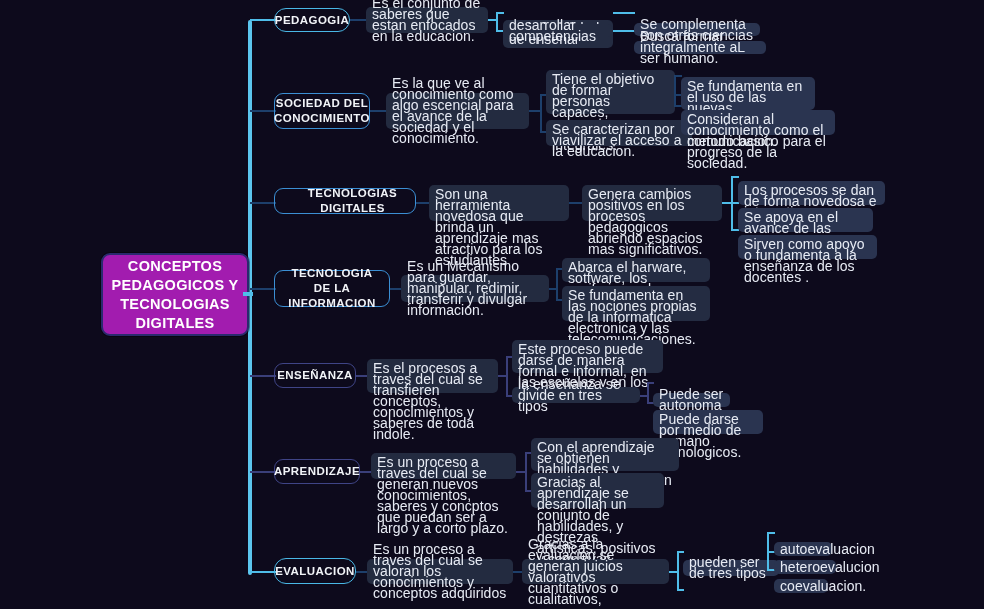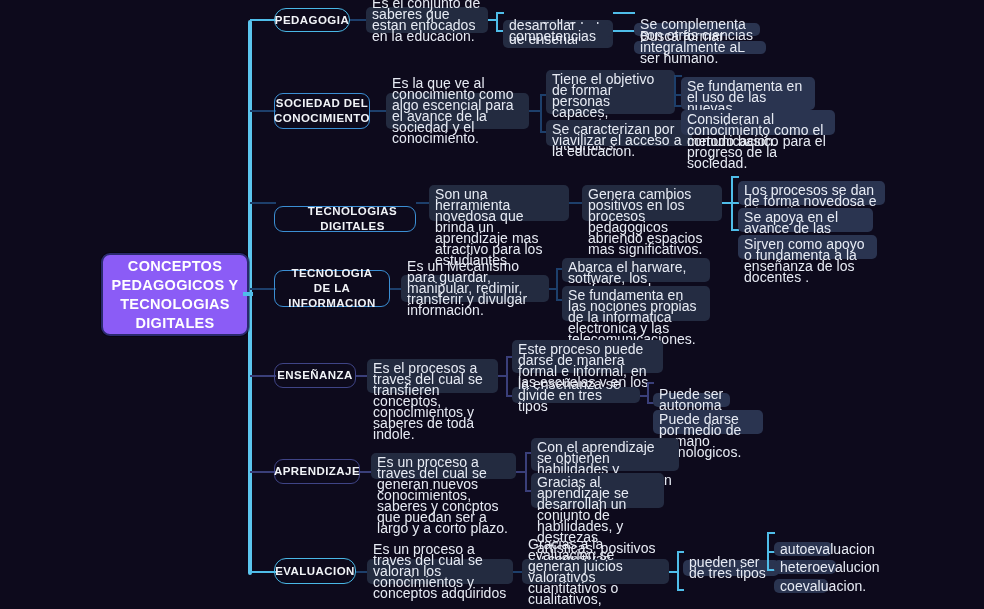--- a/index.html
+++ b/index.html
@@ -13,21 +13,21 @@
 
   
   .ln { position: absolute; background: #4fbde9; }
   .ln.dim { background: #1d3f6b; }
   .ln.lav { background: #3a3f7a; }
   .trunk { position: absolute; width: 4px; background: #5cc6ef; border-radius: 2px; }
 
   
   .central {
     position: absolute;
-    background: #8b5cf6;
+    background: #a21caf;
     border: 2px solid #2a2a6e;
     border-radius: 9px;
     color: #ffffff;
     font-weight: bold;
     font-size: 14.5px;
     line-height: 19px;
     letter-spacing: .3px;
     text-align: center;
     display: flex; align-items: center; justify-content: center;
     padding: 6px 8px;
@@ -112,21 +112,21 @@
 
   <div class="ln dim" style="left:675px; top:94px; width:8px; height:1.5px;"></div>
   <div class="ln dim" style="left:674px; top:75px; width:1.5px; height:31px;"></div>
   <div class="ln dim" style="left:674px; top:75px; width:8px; height:1.5px;"></div>
   <div class="ln dim" style="left:674px; top:105px; width:8px; height:1.5px;"></div>
 
   <div class="box l4" style="left:681px; top:60px; width:134px; height:33px;">Se fundamenta en el uso de las nuevas tecnologiasde la informacion y la comunicacion.</div>
   <div class="box l4" style="left:681px; top:93px; width:154px; height:25px;">Consideran al conocimiento como el metodo basico para el progreso de la sociedad.</div>
 
   <div class="ln dim" style="left:250px; top:202px; width:26px; height:1.5px;"></div>
-  <div class="branch" style="left:274px; top:206px; width:142px; height:26px;padding-left:23px;">TECNOLOGIAS  DIGITALES</div>
+  <div class="branch" style="left:274px; top:188px; width:142px; height:26px;padding-left:23px;">TECNOLOGIAS  DIGITALES</div>
 
   <div class="ln dim" style="left:416px; top:202px; width:14px; height:1.5px;"></div>
   <div class="box" style="left:429px; top:185px; width:140px; height:36px;">Son una herramienta novedosa que brinda un aprendizaje mas atractivo para los estudiantes</div>
 
   <div class="ln dim" style="left:569px; top:202px; width:14px; height:1.5px;"></div>
   <div class="box" style="left:582px; top:185px; width:140px; height:36px;">Genera cambios positivos  en los procesos pedagogicos abriendo espacios mas significativos.</div>
 
   <div class="ln" style="left:722px; top:202px; width:10px; height:1.5px;"></div>
   <div class="ln" style="left:731px; top:176px; width:1.5px; height:55px;"></div>
   <div class="ln" style="left:731px; top:176px; width:8px; height:1.5px;"></div>

